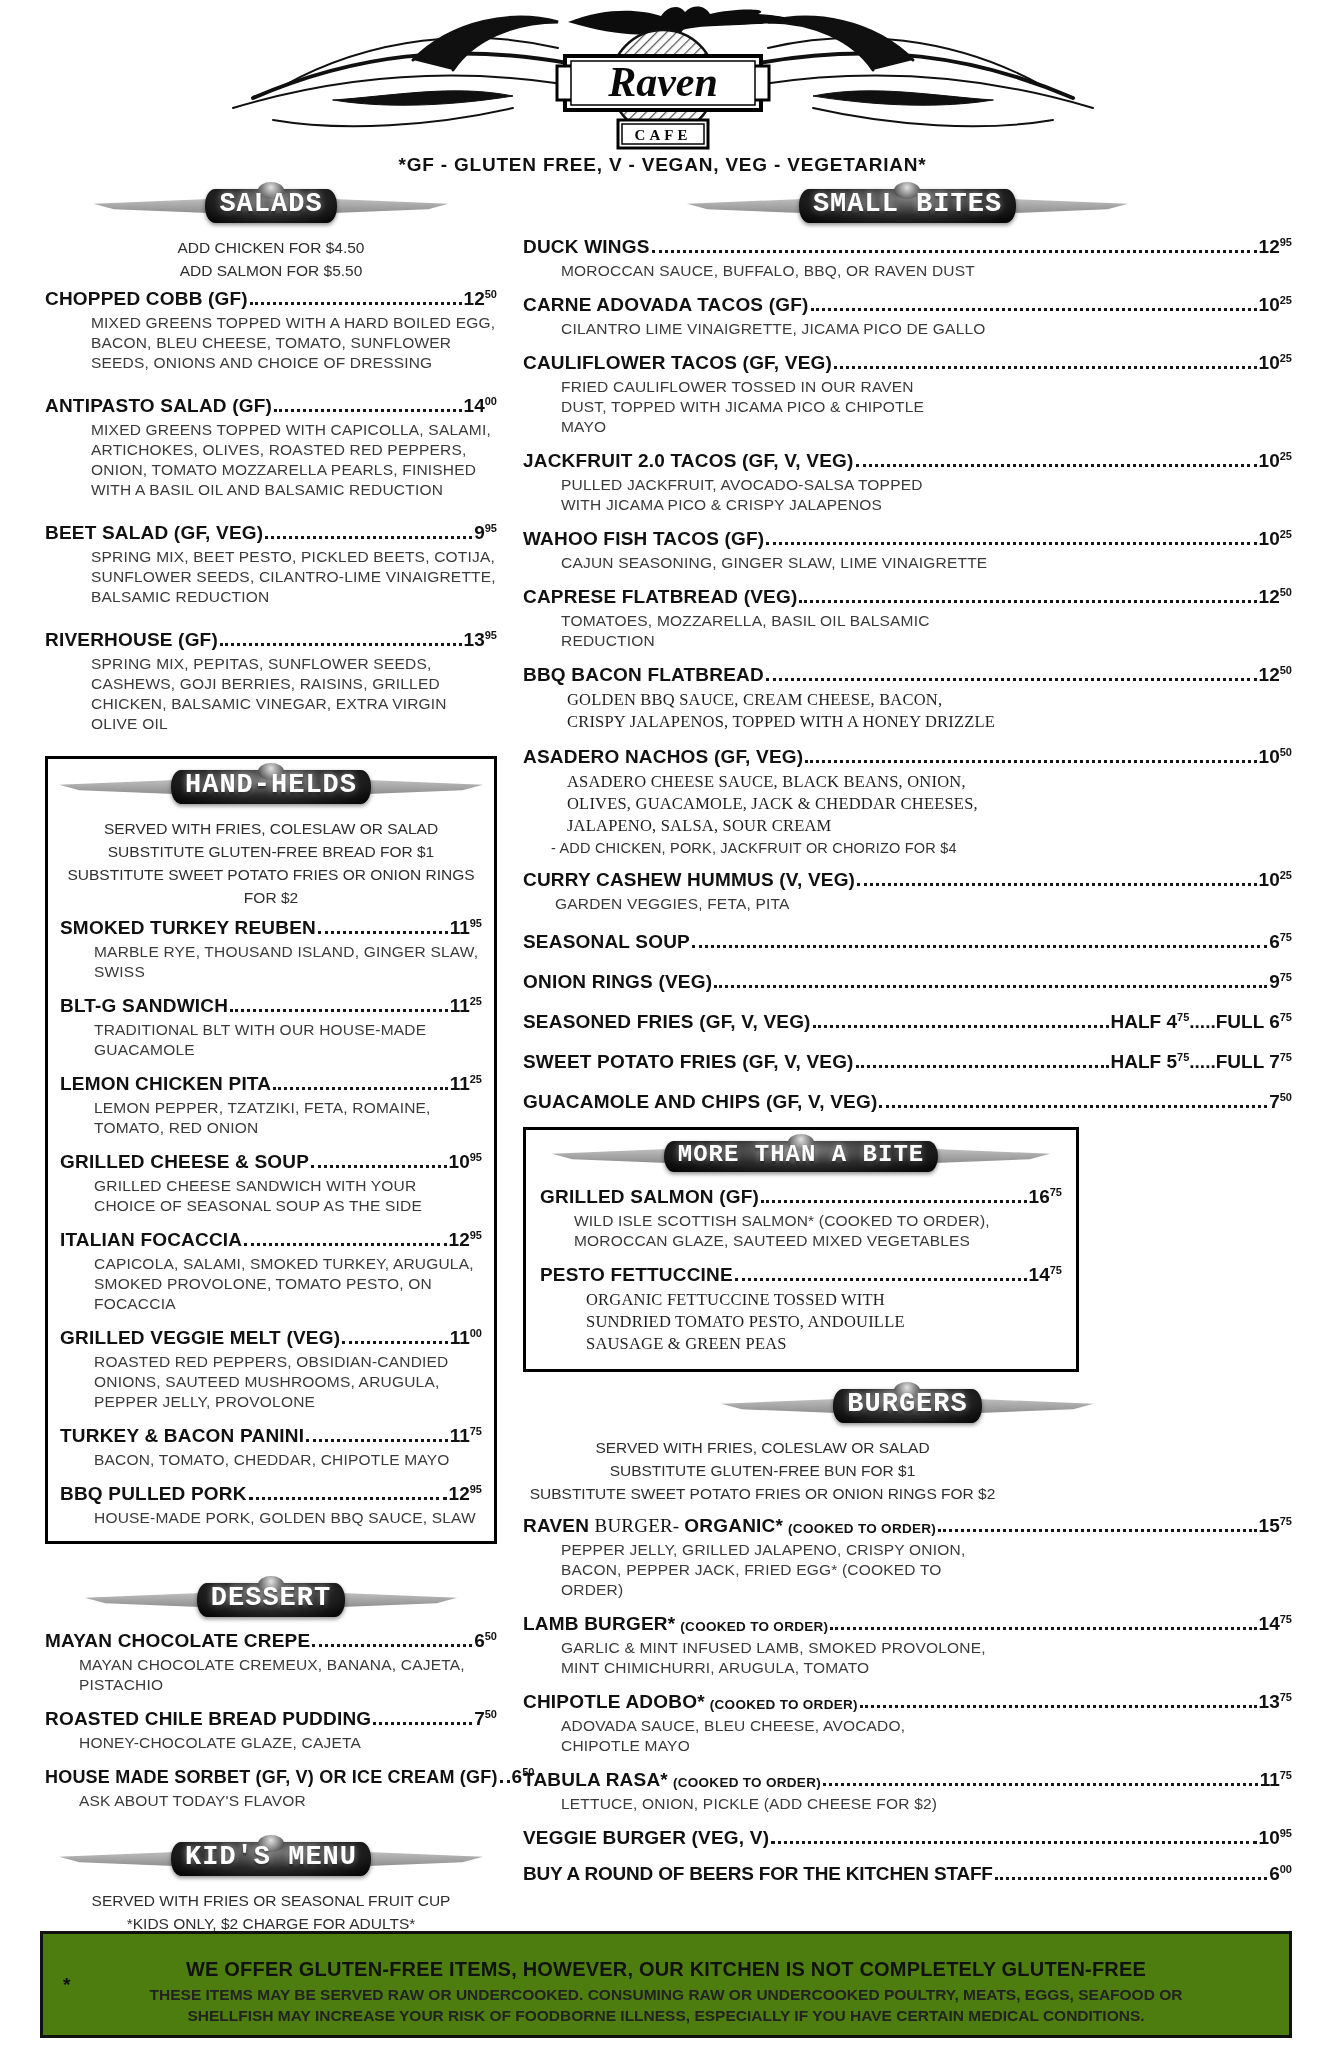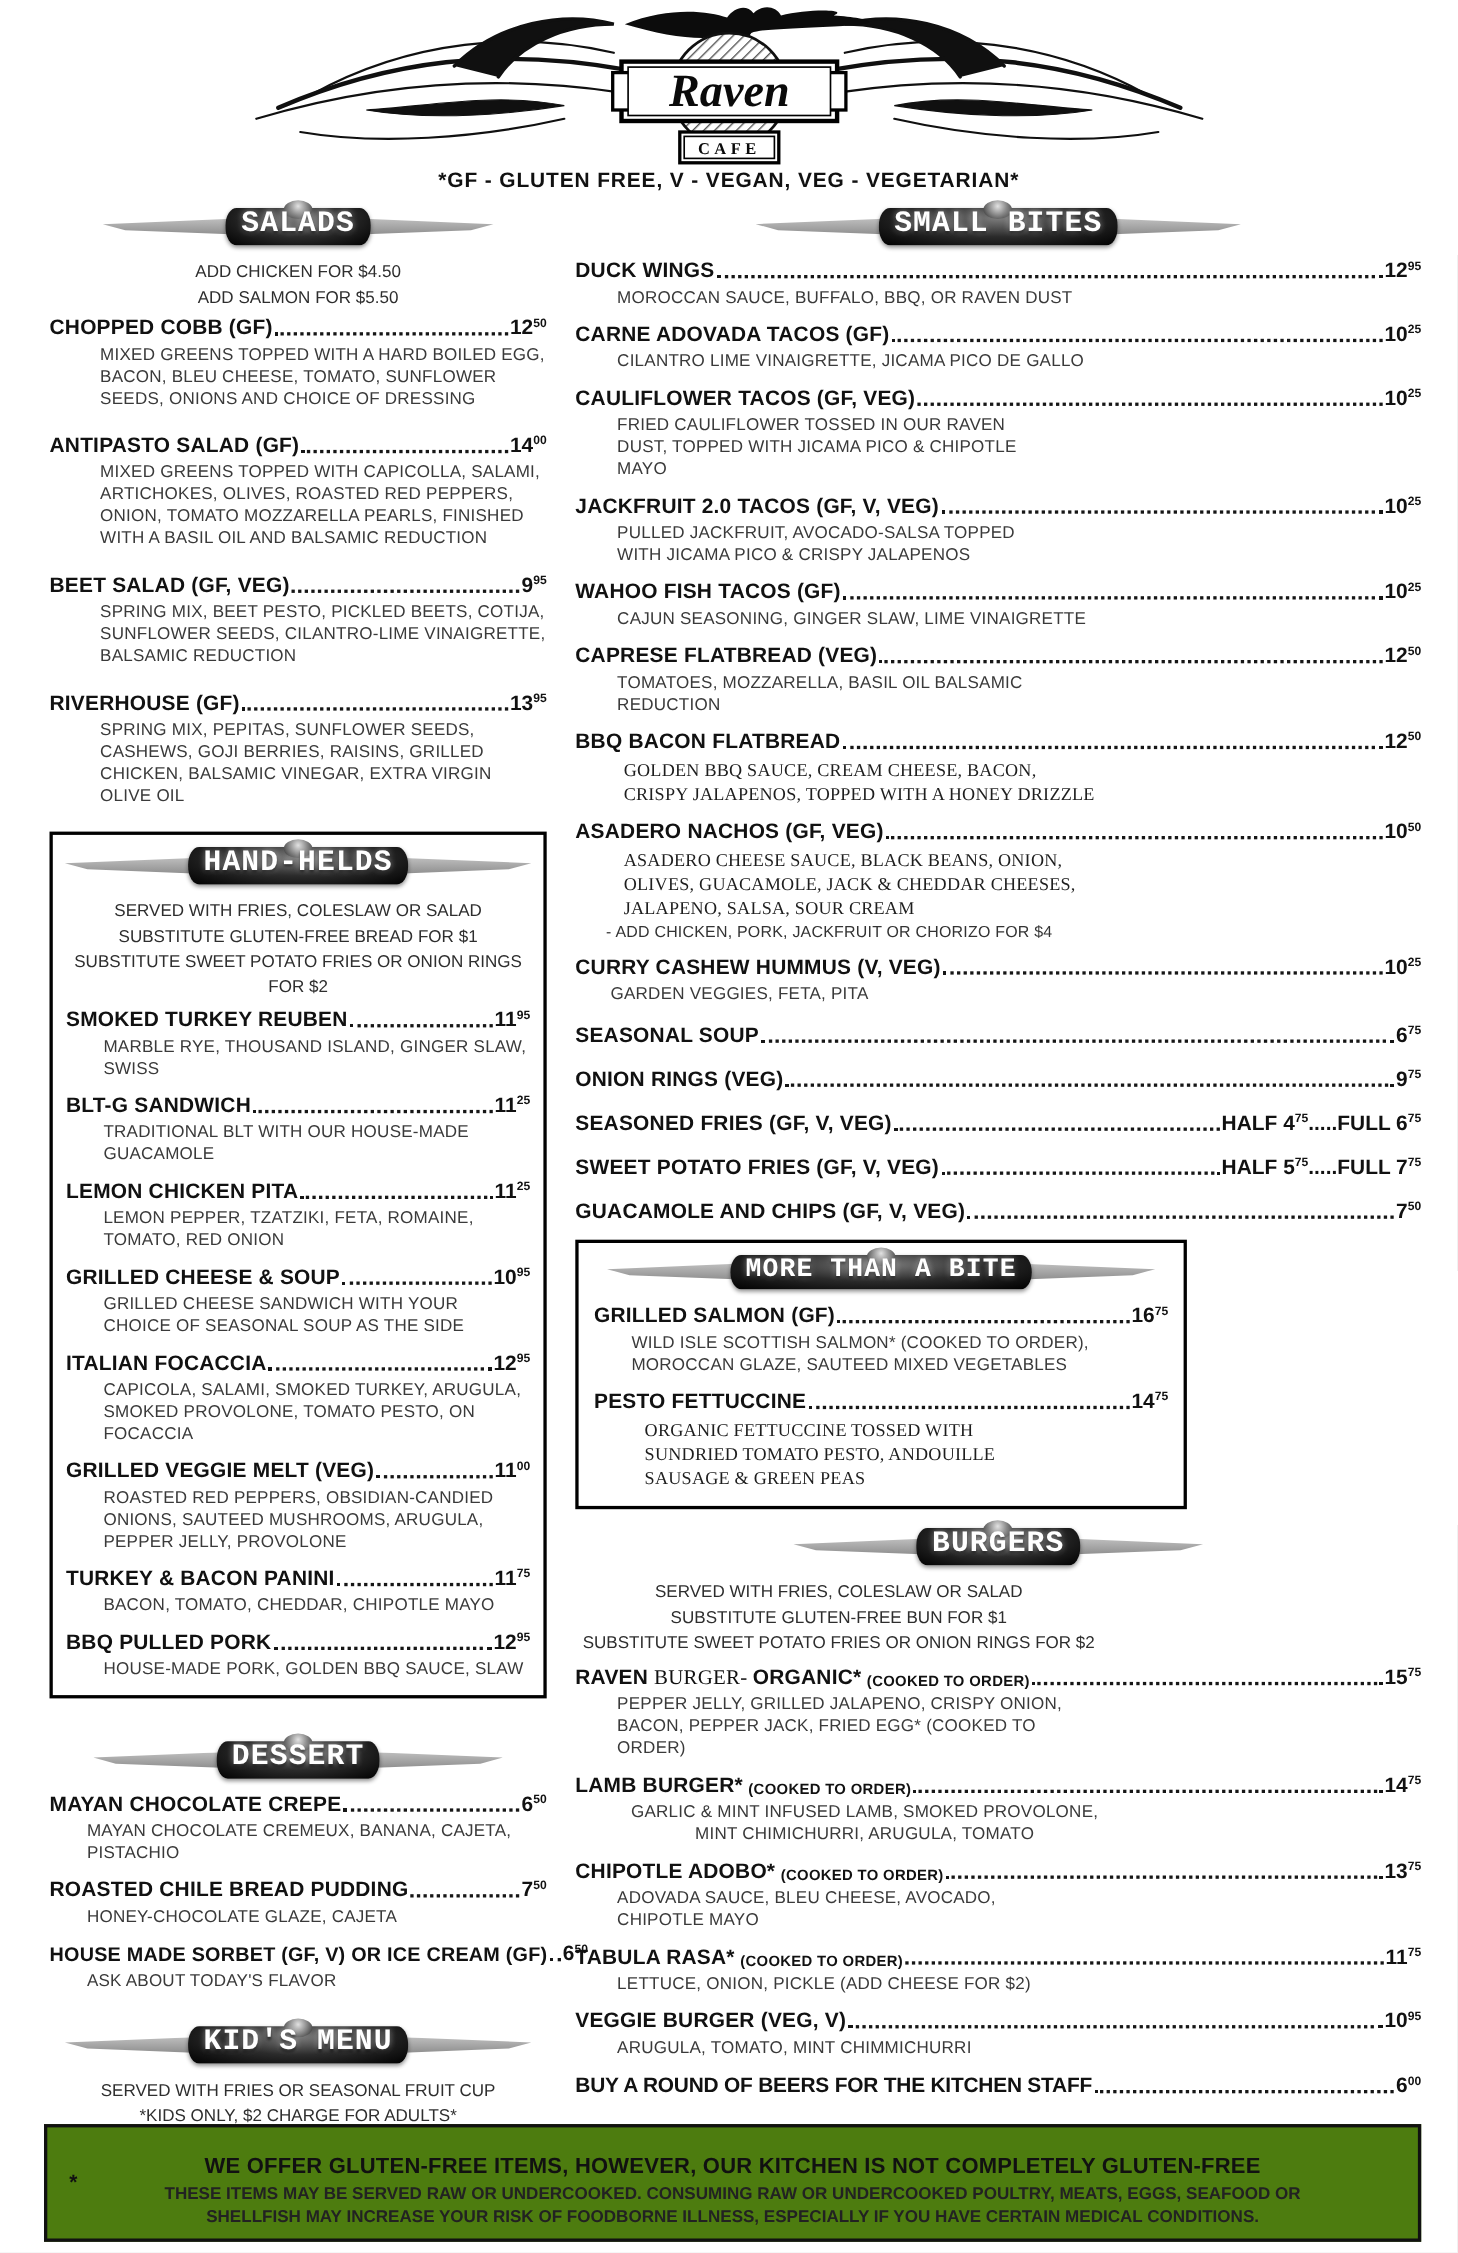--- a/index.html
+++ b/index.html
@@ -454,21 +454,21 @@
           <div class="desc" style="margin-left:38px;max-width:440px;">PEPPER JELLY, GRILLED JALAPENO, CRISPY ONION, BACON, PEPPER JACK, FRIED EGG* (COOKED TO ORDER)</div>
         </div>
 
         <div class="item tight">
           <div class="row">
               <span class="nm">LAMB BURGER*</span>
               <span class="sfx">(COOKED TO ORDER)</span>
               <span class="dots"></span>
               <span class="pr"><span>14</span><sup>75</sup></span>
             </div>
-          <div class="desc" style="margin-left:38px;max-width:450px;text-align:center;">GARLIC &amp; MINT INFUSED LAMB, SMOKED PROVOLONE, MINT CHIMICHURRI, ARUGULA, TOMATO</div>
+          <div class="desc" style="margin-left:38px;max-width:450px;">GARLIC &amp; MINT INFUSED LAMB, SMOKED PROVOLONE, MINT CHIMICHURRI, ARUGULA, TOMATO</div>
         </div>
         <div class="item tight">
           <div class="row">
               <span class="nm">CHIPOTLE ADOBO*</span>
               <span class="sfx">(COOKED TO ORDER)</span>
               <span class="dots"></span>
               <span class="pr"><span>13</span><sup>75</sup></span>
             </div>
           <div class="desc" style="margin-left:38px;max-width:420px;">ADOVADA SAUCE, BLEU CHEESE, AVOCADO, CHIPOTLE MAYO</div>
         </div>
@@ -480,21 +480,20 @@
               <span class="pr"><span>11</span><sup>75</sup></span>
             </div>
           <div class="desc" style="margin-left:38px;">LETTUCE, ONION, PICKLE (ADD CHEESE FOR $2)</div>
         </div>
         <div class="item tight">
           <div class="row">
               <span class="nm">VEGGIE BURGER (VEG, V)</span>
               <span class="dots"></span>
               <span class="pr"><span>10</span><sup>95</sup></span>
             </div>
-          <div class="desc" style="margin-left:38px;">ARUGULA, TOMATO, MINT CHIMMICHURRI</div>
         </div>
 
         <div class="row beer-row">
           <span class="nm">BUY A ROUND OF BEERS FOR THE KITCHEN STAFF</span>
           <span class="dots"></span>
           <span class="pr"><span>6</span><sup>00</sup></span>
         </div>
       </div>
 
     </div>

